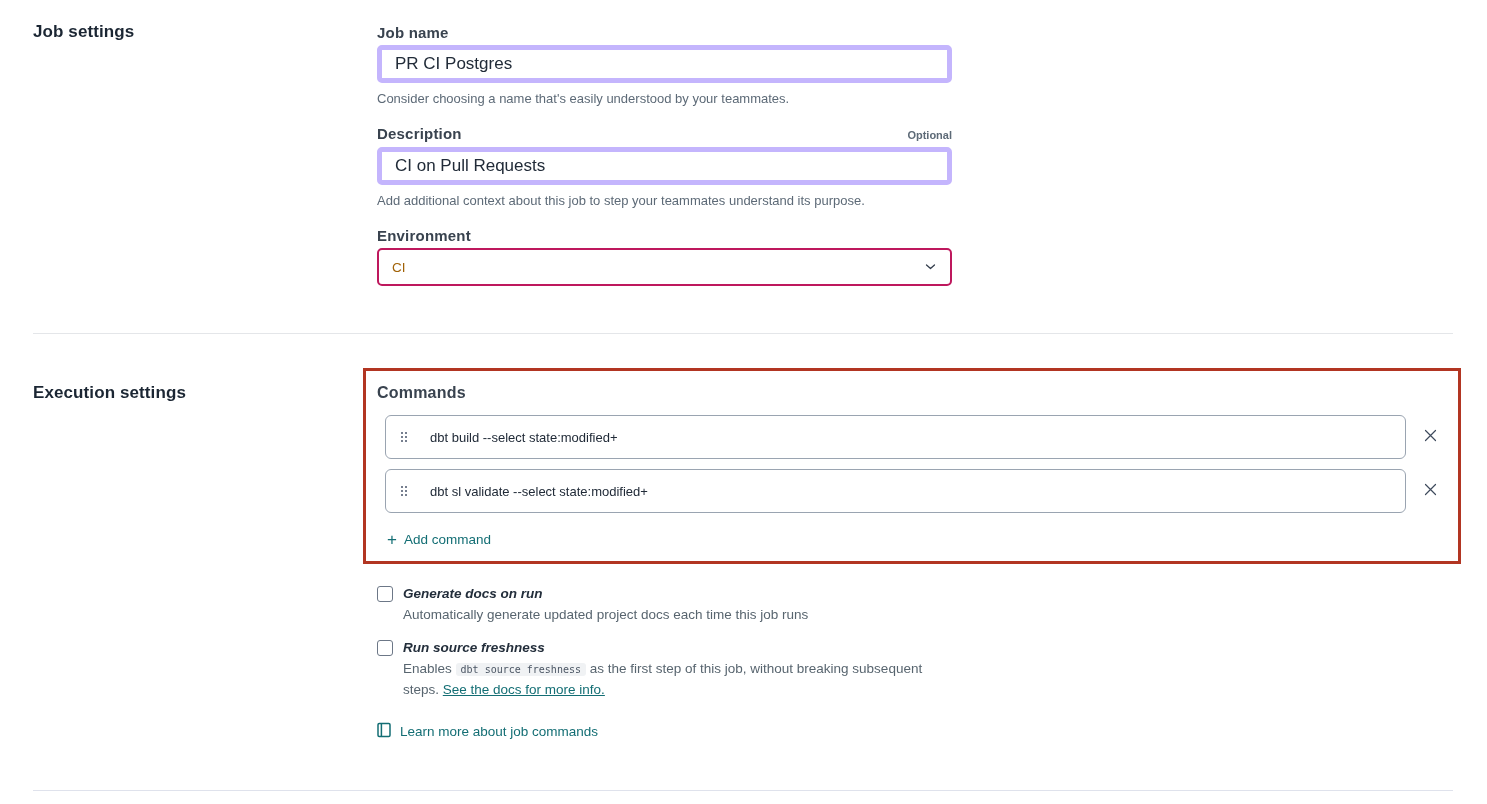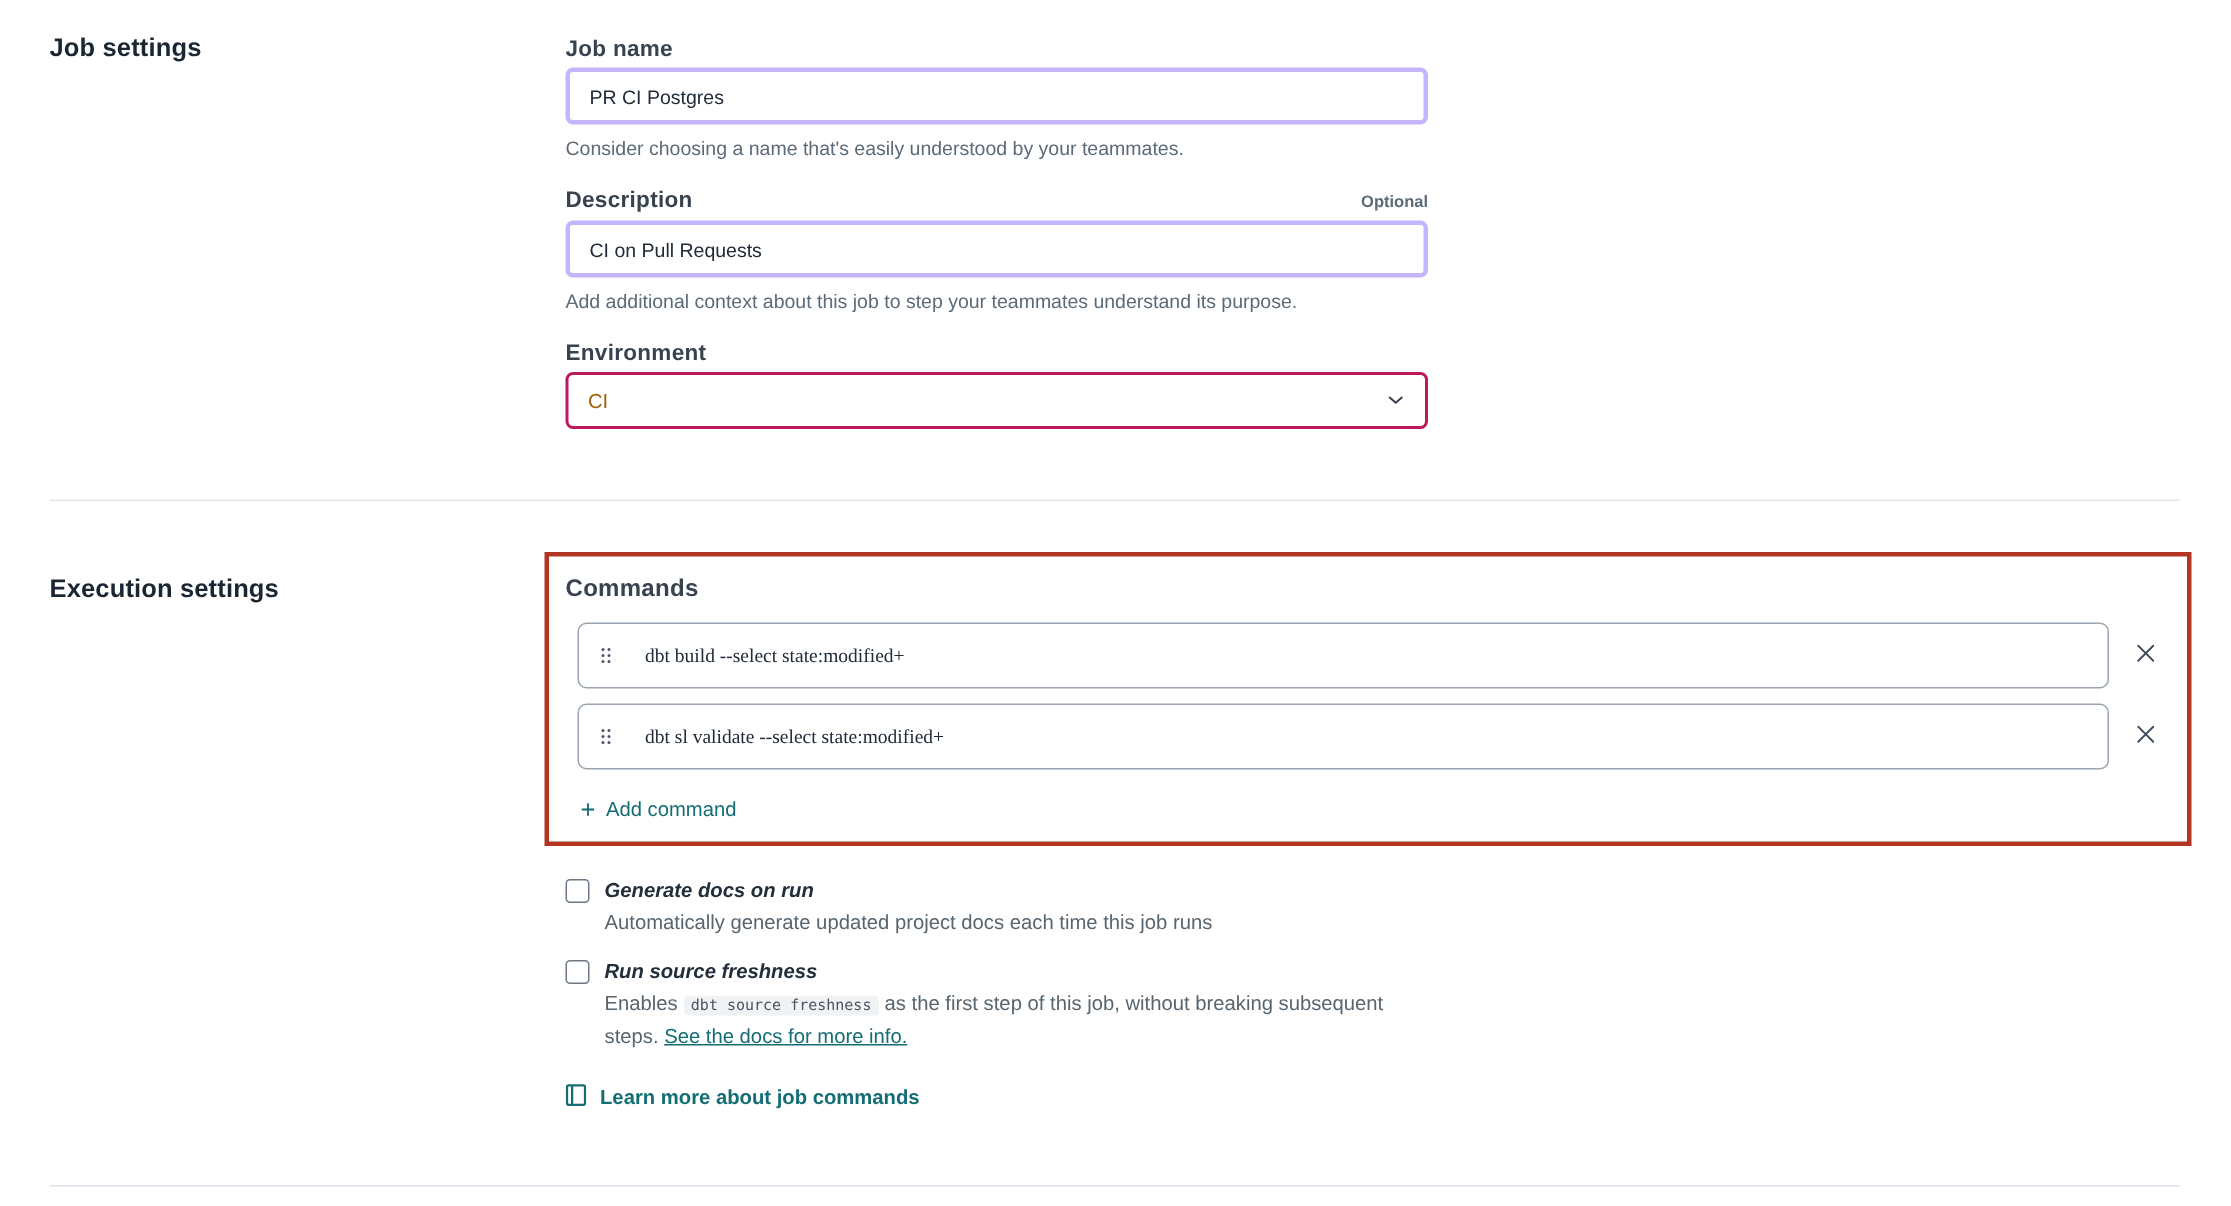--- a/index.html
+++ b/index.html
@@ -48,25 +48,25 @@
   }
   .optional-badge {
     font-size: 11px;
     font-weight: 700;
     color: #5d6a77;
   }
   .text-input {
     display: block;
     width: 100%;
     height: 38px;
-    border: 3px solid #c4b5fd;
+    border: 5px solid #c4b5fd;
     border-radius: 5px;
     padding: 0 13px;
     font-family: "Liberation Sans", sans-serif;
-    font-size: 13px;
+    font-size: 17px;
     color: #212b38;
     background: #ffffff;
     outline: none;
   }
   .helper-text {
     margin-top: 8px;
     font-size: 13px;
     color: #5d6a77;
     line-height: 15px;
   }
@@ -136,21 +136,21 @@
     position: relative;
     width: 1028px;
     height: 44px;
   }
   .command-input {
     width: 100%;
     height: 100%;
     border: 1px solid #9aa4b1;
     border-radius: 6px;
     padding: 0 12px 0 44px;
-    font-family: Liberation Serif, serif;
+    font-family: Liberation Sans, sans-serif;
     font-size: 13px;
     color: #212b38;
     background: #ffffff;
     outline: none;
   }
   .drag-handle {
     position: absolute;
     left: 16px;
     top: 50%;
     transform: translateY(-50%);
@@ -240,21 +240,21 @@
   
   .learn-more {
     position: absolute;
     left: 377px;
     top: 722px;
     display: flex;
     align-items: center;
     gap: 9px;
     color: #136e74;
     font-size: 13.5px;
-    font-weight: 700;
+    font-weight: 400;
     text-decoration: none;
     cursor: pointer;
   }
 </style>
 </head>
 <body>
 
 <div class="page">
 
   <h2 class="section-heading" id="job-settings-heading">Job settings</h2>

